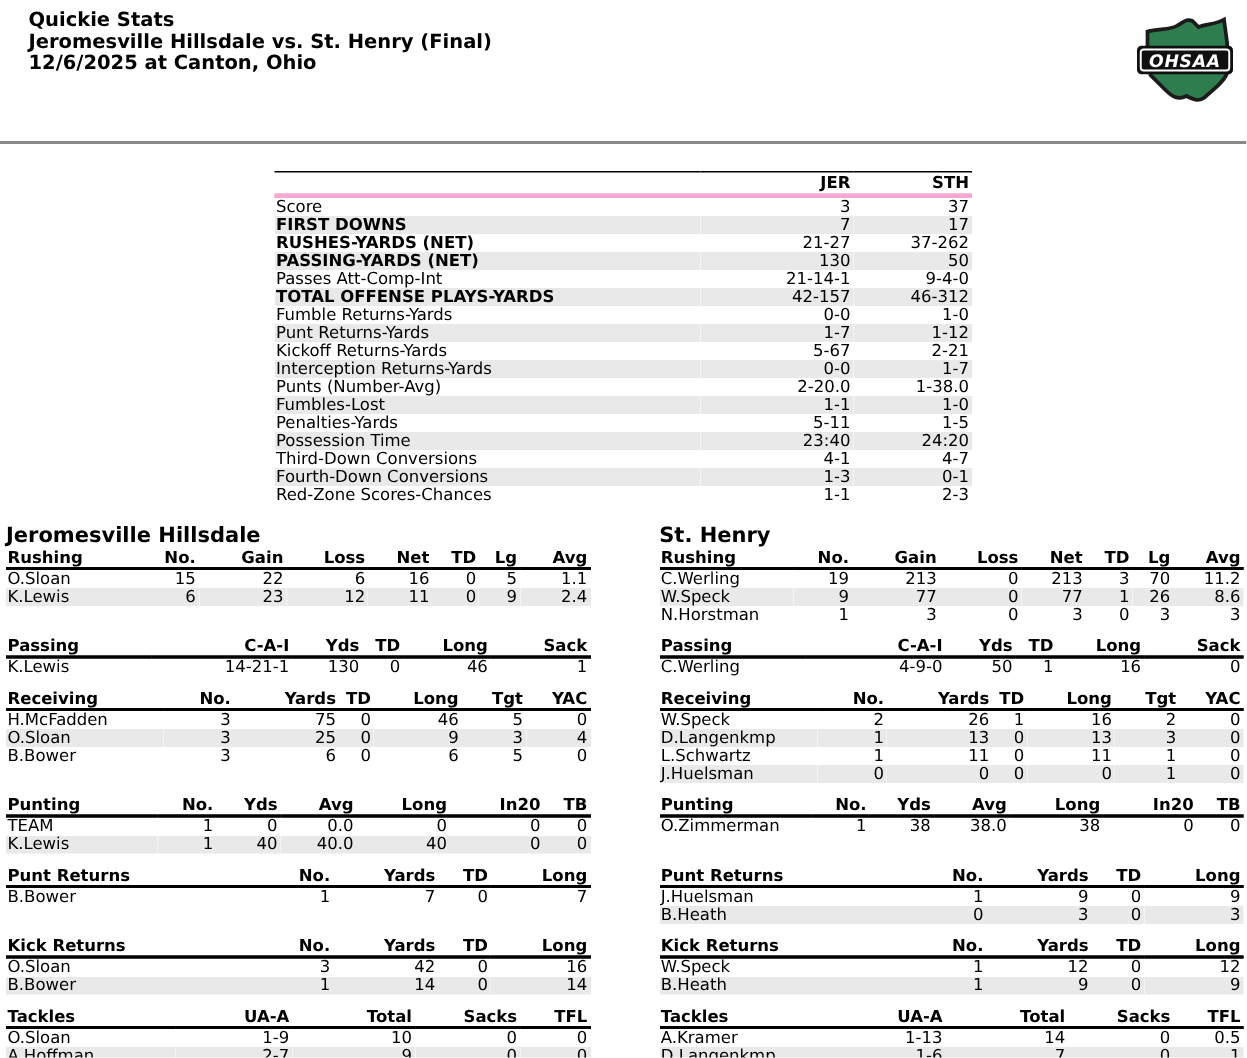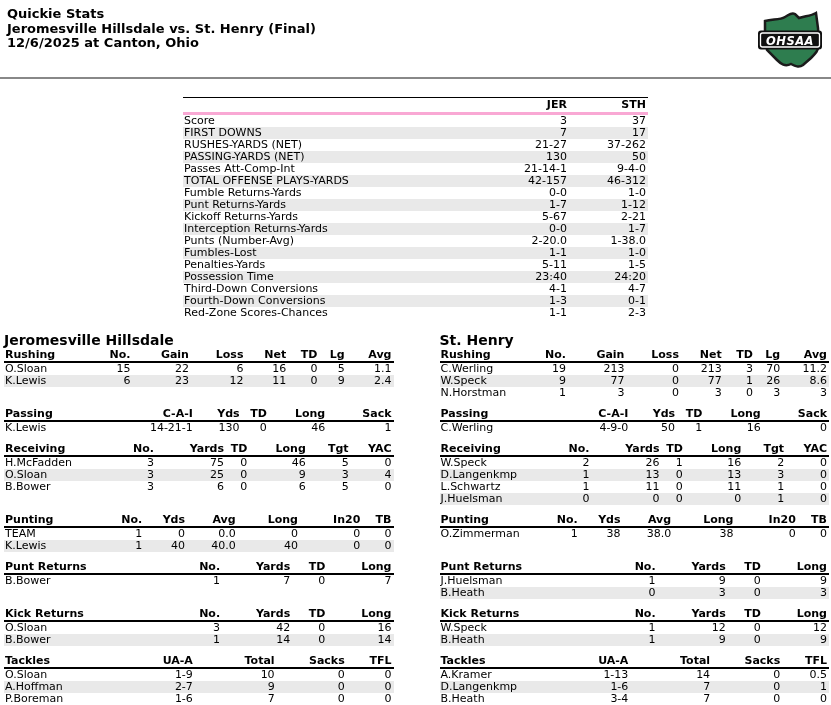--- a/index.html
+++ b/index.html
@@ -1,31 +1,31 @@
 <!DOCTYPE html>
 <html><head>
 <meta charset="utf-8">
 <style>
   * { margin: 0; padding: 0; box-sizing: border-box; }
   body { background: #fff; font-family: "DejaVu Sans", "Liberation Sans", sans-serif; color: #000; }
   .page { width: 831px; height: 705px; background: #fff; overflow: hidden; position: relative; }
 
-  .page-header { position: relative; height: 77px; padding: 7px 0 0 7px; }
+  .page-header { position: relative; height: 94px; padding: 7px 0 0 19px; }
   .header-text div { font-size: 13px; font-weight: bold; line-height: 14.5px; }
   .logo { position: absolute; top: 8px; right: 6px; }
 
   .rule { height: 2px; background: #888; width: 100%; }
 
   table { border-collapse: collapse; table-layout: fixed; width: 100%; }
   th, td { padding: 0 2px; text-align: right; font-size: 11px; line-height: 12px;
            white-space: nowrap; overflow: hidden; font-weight: normal; }
   th { font-weight: bold; }
   th:first-child, td:first-child { text-align: left; padding-left: 1px; }
   tbody tr:nth-child(even) { background: #e9e9e9; }
-  tr.bold-label td:first-child { font-weight: normal; }
+  tr.bold-label td:first-child { font-weight: bold; }
 
   .teamstats { width: 465px; margin: 18px auto 0 auto; }
   .teamstats thead th { border-top: 1px solid #000; border-bottom: 3px solid #f9a8d4; line-height: 14px; }
   .teamstats th:nth-child(1) { width: 61%; }
   .teamstats th:nth-child(2) { width: 22%; }
   .teamstats th:nth-child(3) { width: 17%; }
 
   .columns { display: grid; grid-template-columns: 1fr 1fr; column-gap: 46px; row-gap: 9px;
              padding: 0 2px 0 4px; margin-top: 13px; }
   .team-name { font-size: 14px; font-weight: bold; line-height: 16px; margin-bottom: 1px; }

